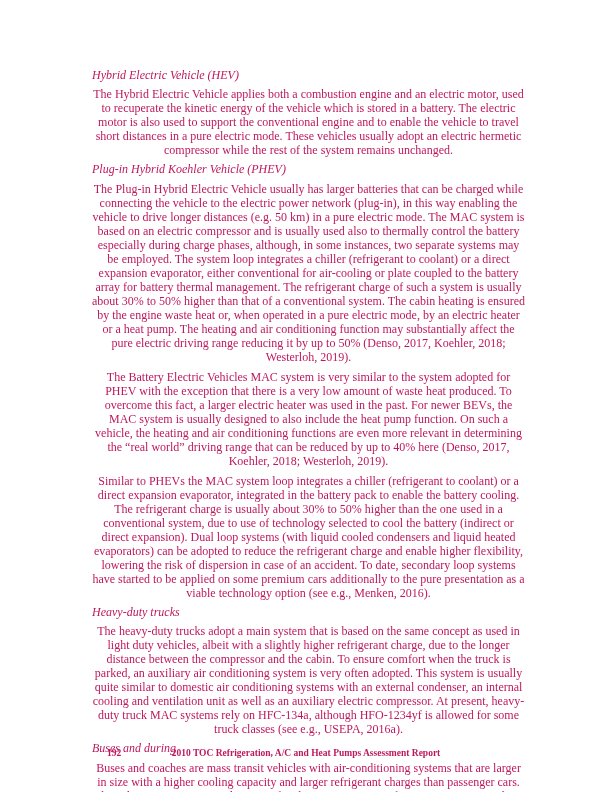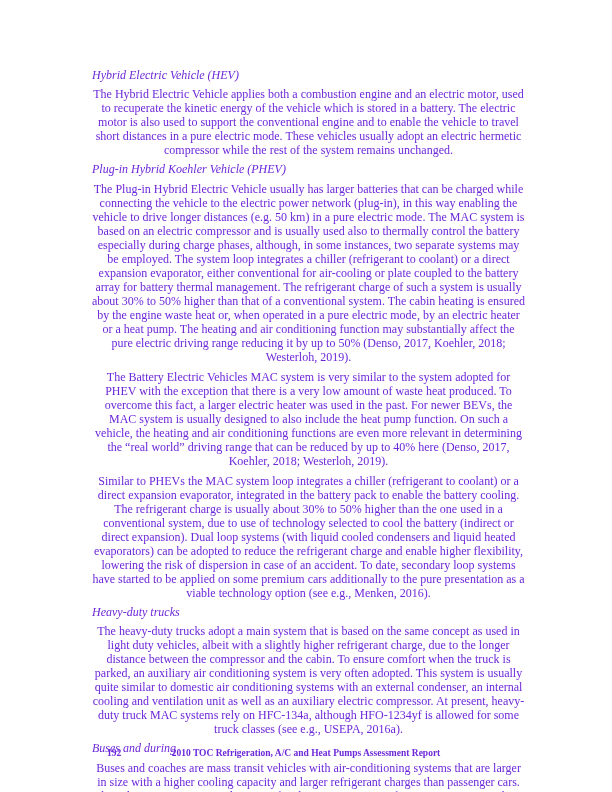--- a/index.html
+++ b/index.html
@@ -7,21 +7,21 @@
     padding: 0;
     background: #ffffff;
   }
   .page {
     position: relative;
     width: 612px;
     height: 792px;
     background: #ffffff;
     overflow: hidden;
     font-family: "Liberation Serif", serif;
-    color: #6d28d9;
+    color: #be185d;
   }
   .content {
     position: absolute;
     left: 92px;
     top: 69px;
     width: 433px;
   }
   .section-heading {
     font-size: 12px;
     line-height: 13.4px;

